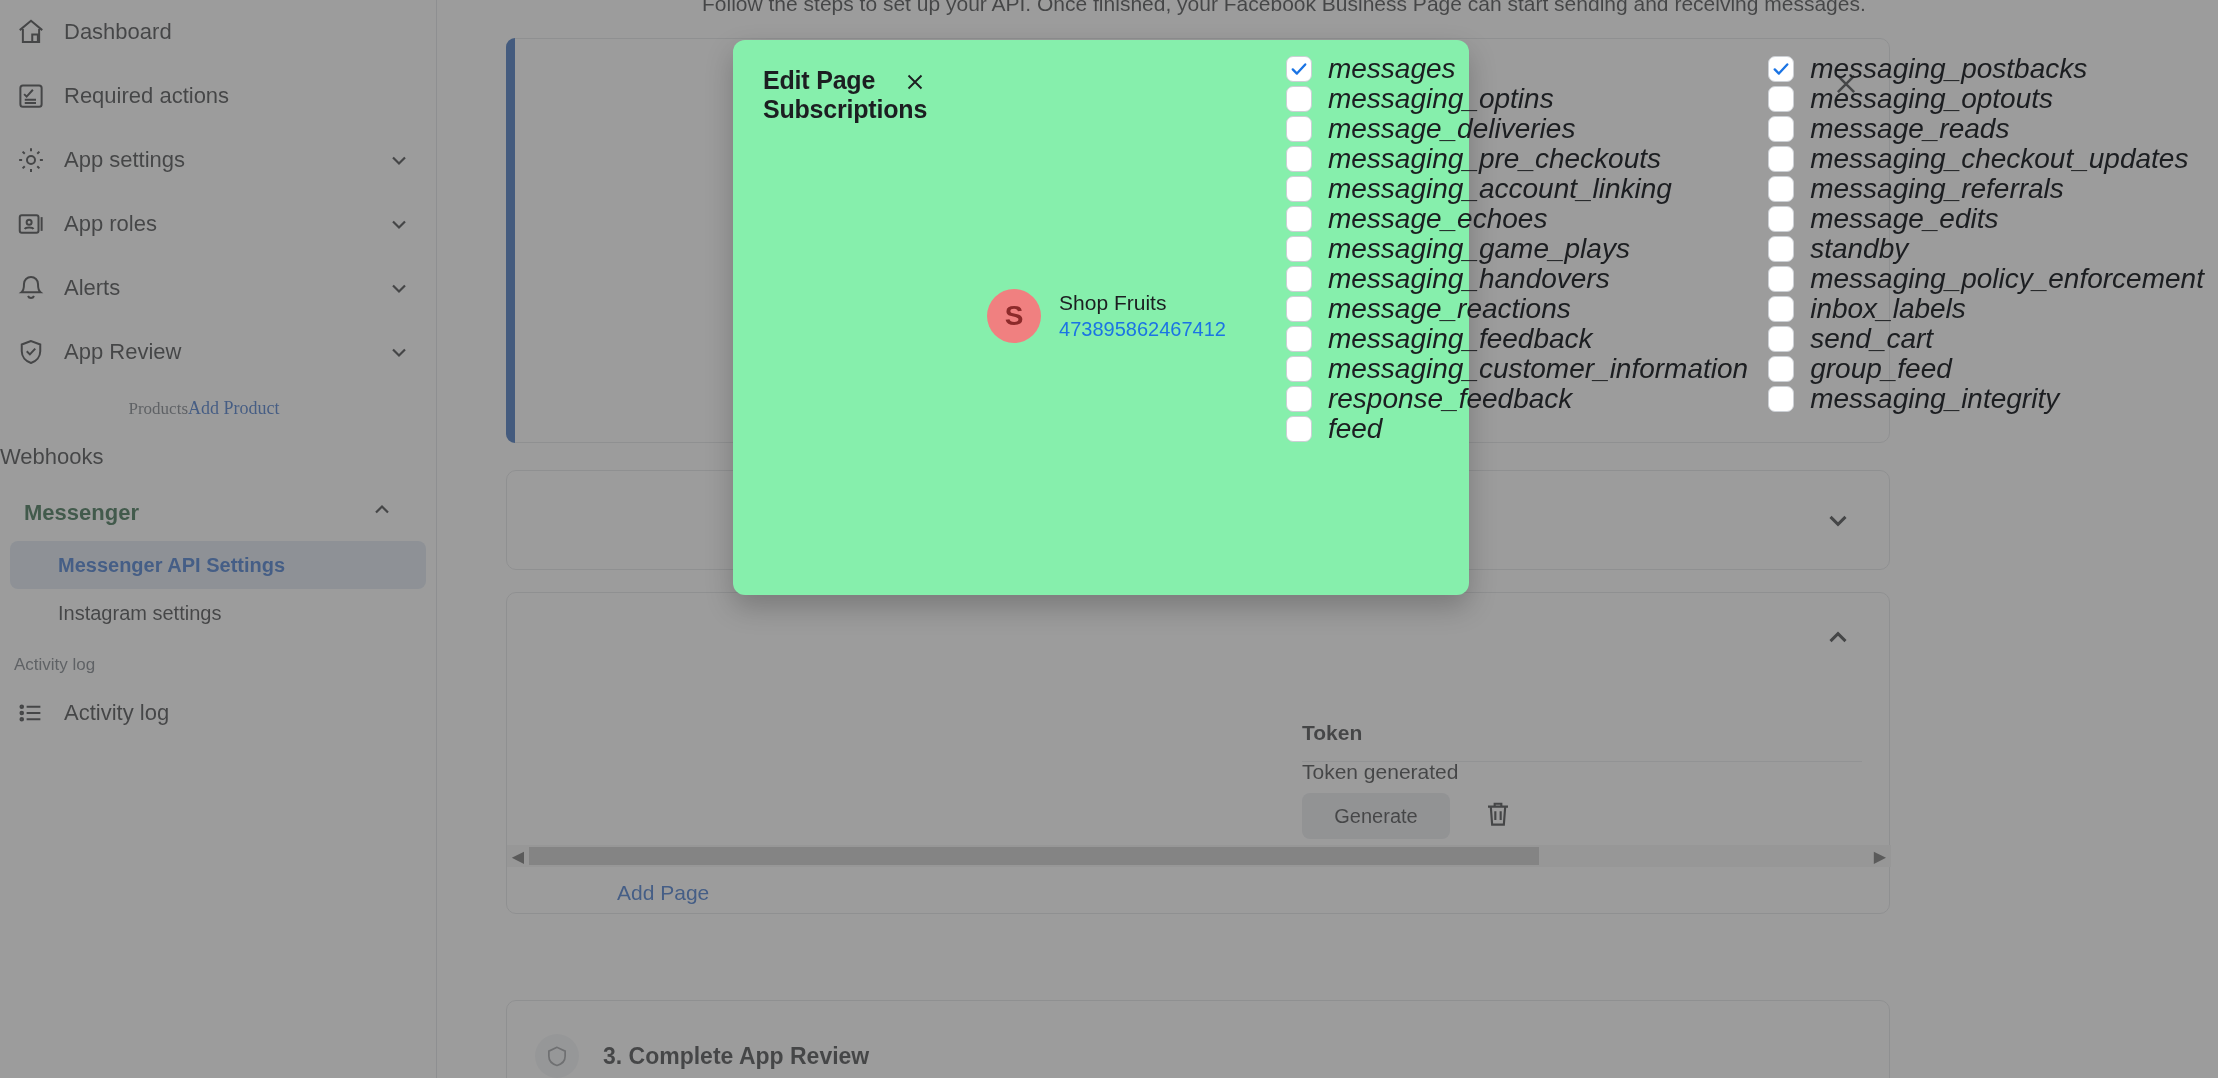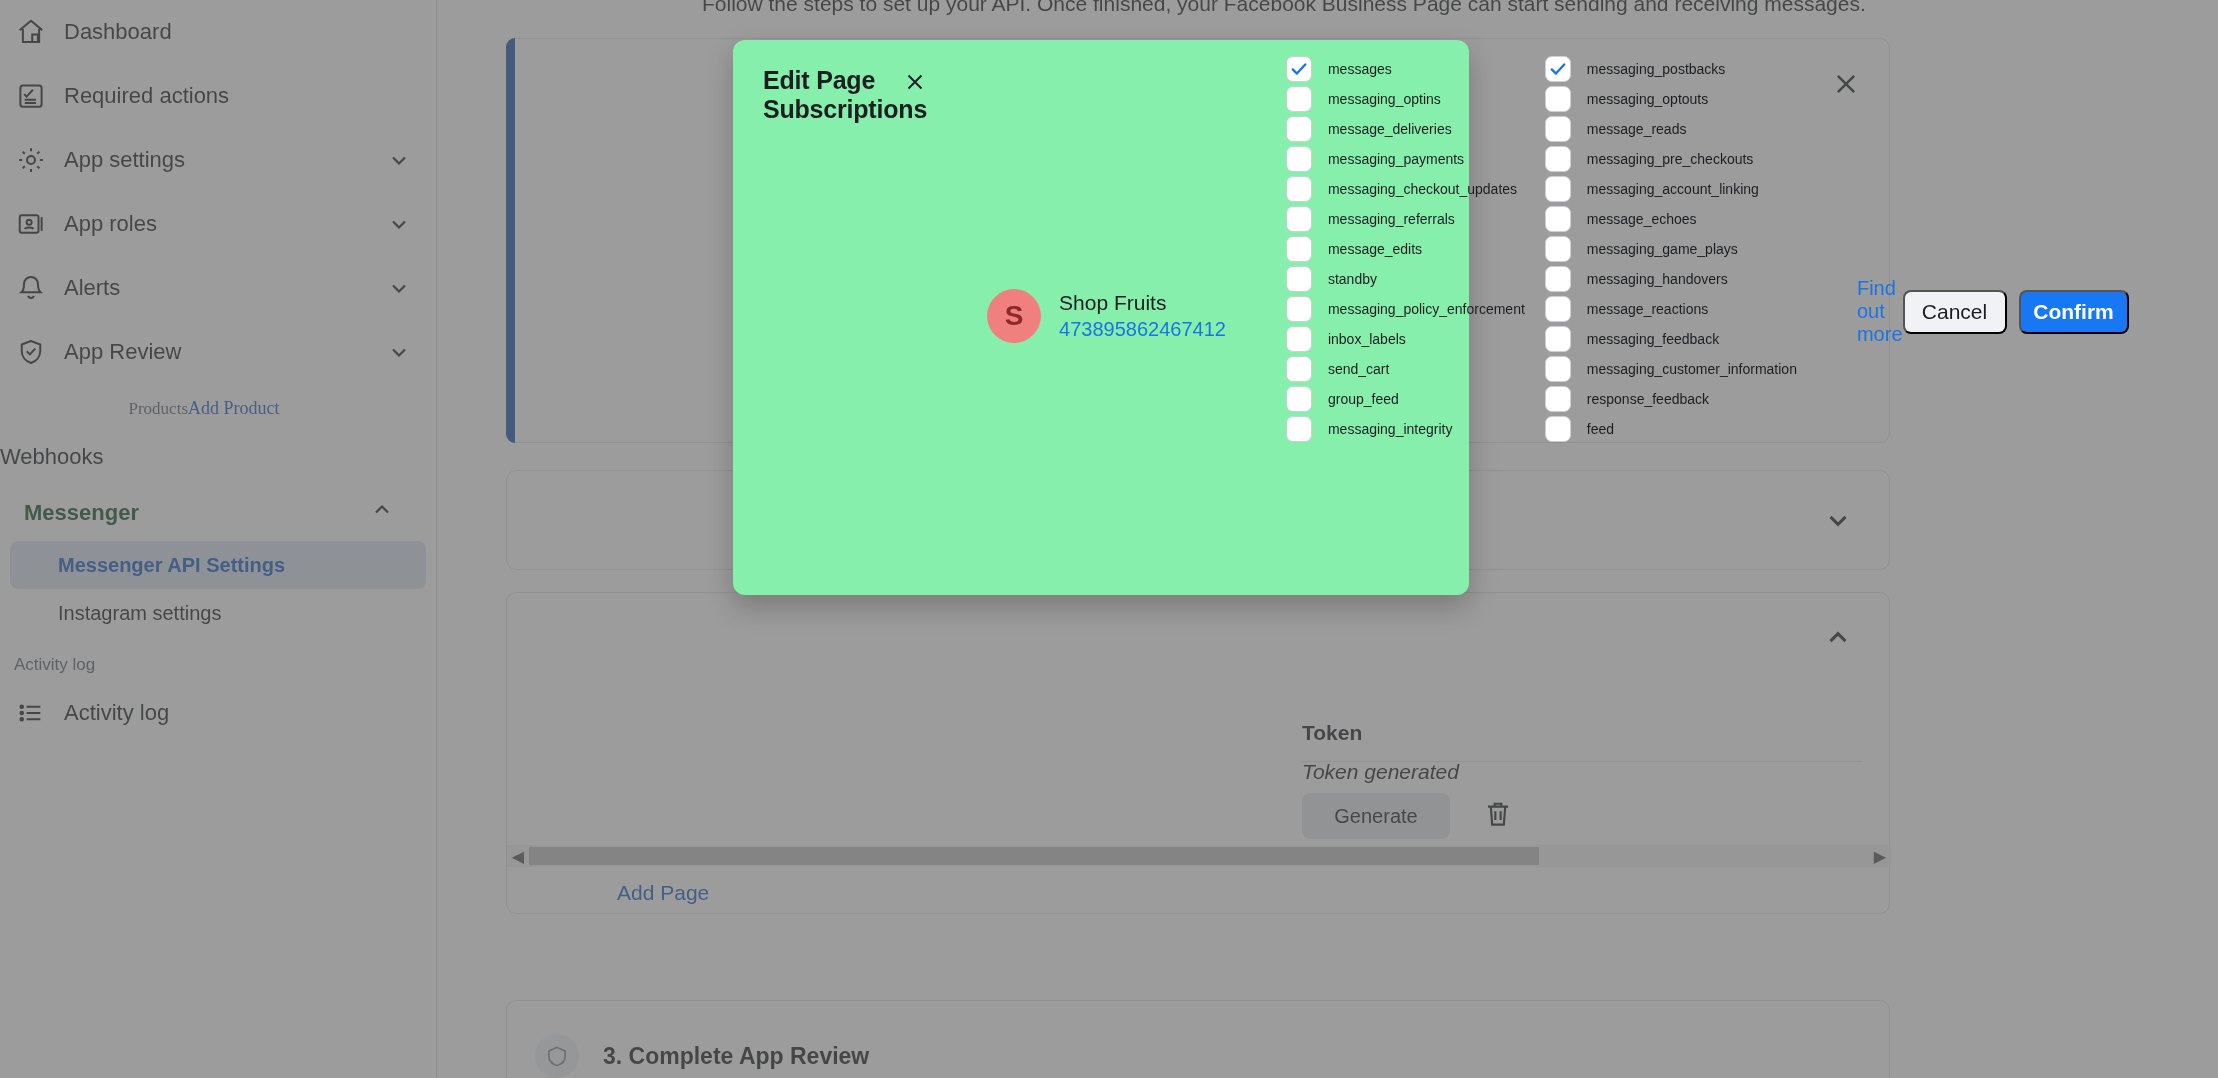--- a/index.html
+++ b/index.html
@@ -60,21 +60,21 @@
   #card-step2-stripe { position:absolute; left:69px; top:38px; width:9px; height:405px; background:#1a56b0; border-radius:10px 0 0 10px; }
   .card-x { position:absolute; right: 28px; top: 30px; width: 30px; height: 30px; }
   .body-p { position:absolute; font-size:21px; color:#1c1e21; line-height: 33px; white-space: nowrap; }
 
   #card-collapse { left: 69px; top: 470px; width: 1384px; height: 100px; }
   #card-token { left: 69px; top: 592px; width: 1384px; height: 322px; }
   .chev-big { position:absolute; right:36px; width: 30px; height: 30px; }
 
   .tbl-head { position:absolute; font-size: 21px; font-weight: bold; color:#1c1e21; }
   .tbl-rule { position:absolute; height:1px; background:#e4e6eb; }
-  .tbl-cell { position:absolute; font-size: 21px; color:#1c1e21;font-style:italic; }
+  .tbl-cell { position:absolute; font-size: 21px; color:#1c1e21; }
   .gen-btn {
     position:absolute; background:#e4e6eb; border-radius: 8px;
     font-size: 20px; color:#1c1e21; display:flex; align-items:center; justify-content:center;
   }
   .hscroll-track { position:absolute; background:#f1f1f1; }
   .hscroll-thumb { position:absolute; background:#c1c1c1; }
   .hscroll-arrow { position:absolute; font-size: 16px; color:#555; display:flex; align-items:center; justify-content:center; }
   .addpage { position:absolute; font-size:21px; color:#1b5cc4; }
   #card-step3 { left: 69px; top: 1000px; width: 1384px; height: 200px; }
   .step3-title { position:absolute; font-size:23px; font-weight:bold; color:#1c1e21; }
@@ -114,21 +114,21 @@
     align-content: start;
   }
   .sub-row { display:flex; align-items:center; gap: 16px; height: 30px; }
   .cbx {
     width: 26px; height:26px; flex:0 0 26px;
     border:1px solid #ccd0d5; border-radius:7px; background:#ffffff;
     display:flex; align-items:center; justify-content:center;
   }
   .cbx svg { width: 20px; height:20px; display:none; }
   .cbx.on svg { display:block; }
-  .sub-lbl { font-size: 14px; color:#1c1e21; white-space:nowrap; }
+  .sub-lbl { font-size: 28px; color:#1c1e21; white-space:nowrap;font-style:italic; }
   #modal-foot {
     display:flex; align-items:center; justify-content:space-between;
     padding: 12px 30px 24px 30px;
   }
   #find-more { font-size: 20px; color:#1b74e4; }
   #foot-btns { display:flex; gap: 12px; }
   .btn { border-radius: 8px; font-size: 21px; font-weight:bold; display:flex; align-items:center; justify-content:center; }
   #btn-cancel { background:#f0f2f5; color:#1c1e21; width: 104px; height: 44px; font-weight:normal; }
   #btn-confirm { background:#1877f2; color:#ffffff; width: 110px; height: 44px; }
 </style>
@@ -386,24 +386,20 @@
         <div class="sub-row">
           <span class="cbx"></span>
           <span class="sub-lbl">message_deliveries</span>
         </div>
         <div class="sub-row">
           <span class="cbx"></span>
           <span class="sub-lbl">message_reads</span>
         </div>
         <div class="sub-row">
           <span class="cbx"></span>
-          <span class="sub-lbl">messaging_payments</span>
-        </div>
-        <div class="sub-row">
-          <span class="cbx"></span>
           <span class="sub-lbl">messaging_pre_checkouts</span>
         </div>
         <div class="sub-row">
           <span class="cbx"></span>
           <span class="sub-lbl">messaging_checkout_updates</span>
         </div>
         <div class="sub-row">
           <span class="cbx"></span>
           <span class="sub-lbl">messaging_account_linking</span>
         </div>

